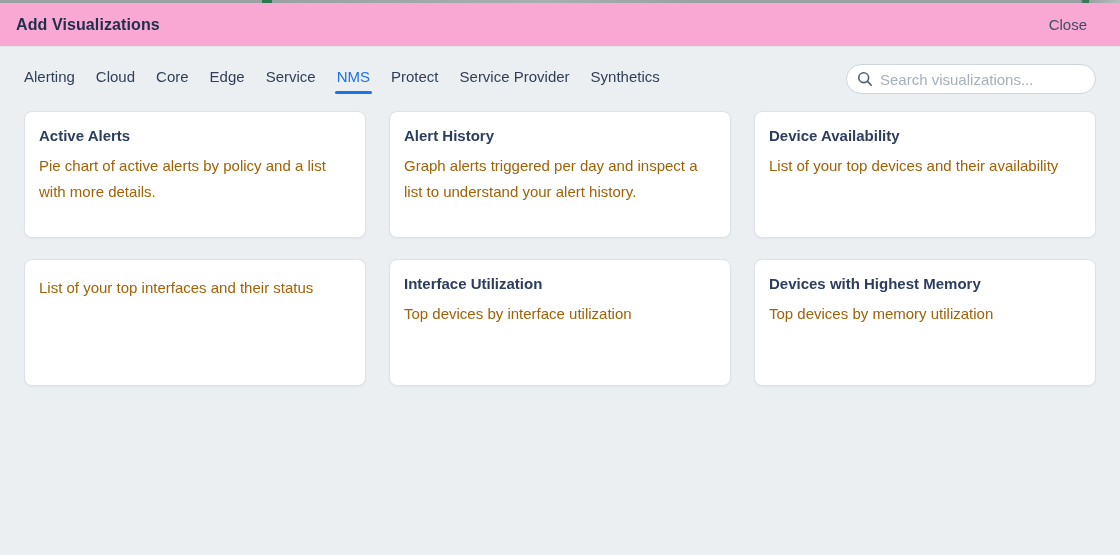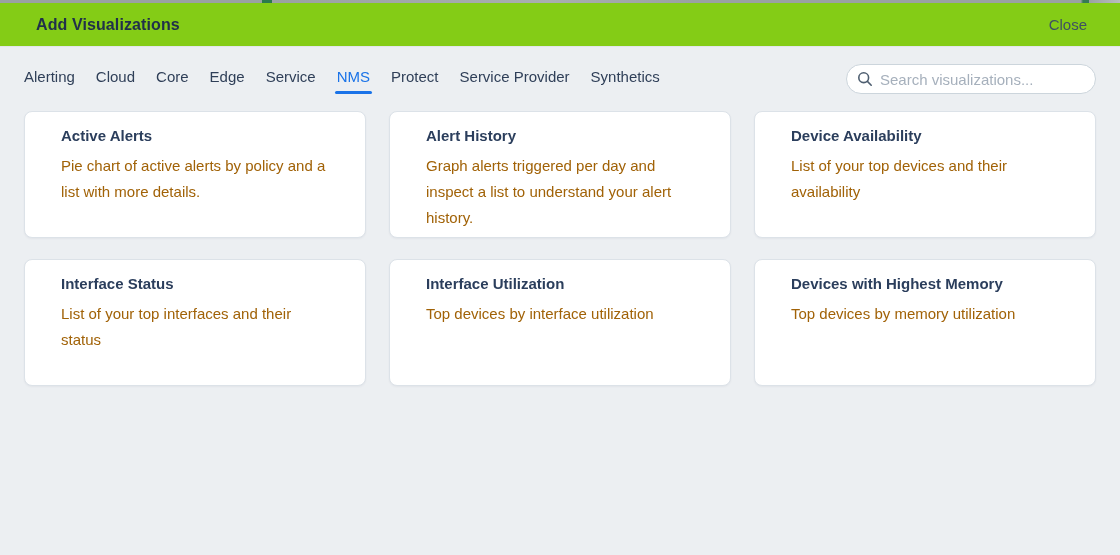--- a/index.html
+++ b/index.html
@@ -16,26 +16,26 @@
     background:linear-gradient(90deg,
       #9aa1a2 0%, #9aa1a2 23.4%,
       #2b7a4d 23.4%, #2b7a4d 24.3%,
       #9aa1a2 24.3%, #a9aeb0 49%,
       #9aa1a2 62%, #9aa1a2 96.5%,
       #357a55 96.7%, #357a55 97.2%,
       #9aa1a2 97.2%, #b9bdbf 100%);
   }
   header {
     height:44px;
-    background:#84cc16;
+    background:#f9a8d4;
     border-bottom:1px solid #e2e6ea;
     display:flex;
     align-items:center;
     justify-content:space-between;
-    padding:0 33px 0 36px;
+    padding:0 33px 0 16px;
   }
   .modal-title {
     font-size:16px;
     font-weight:700;
     color:#21304a;
     letter-spacing:0.1px;
   }
   .close-btn {
     font-size:15px;
     color:#3f4f63;
@@ -103,21 +103,21 @@
     display:grid;
     grid-template-columns:repeat(3, 1fr);
     column-gap:23px;
     row-gap:21px;
   }
   .card {
     background:#ffffff;
     border:1px solid #dce2e8;
     border-radius:8px;
     height:127px;
-    padding:15px 36px;
+    padding:15px 14px;
     cursor:pointer;
     box-shadow:0 1px 2px rgba(33,48,74,0.05);
   }
   .card-title {
     font-size:15px;
     font-weight:700;
     color:#2b3e5c;
     margin-bottom:9px;
   }
   .card-desc {
@@ -164,21 +164,20 @@
   </div>
   <div class="card">
     <div class="card-title">Alert History</div>
     <div class="card-desc">Graph alerts triggered per day and inspect a list to understand your alert history.</div>
   </div>
   <div class="card">
     <div class="card-title">Device Availability</div>
     <div class="card-desc">List of your top devices and their availability</div>
   </div>
   <div class="card">
-    <div class="card-title">Interface Status</div>
     <div class="card-desc">List of your top interfaces and their status</div>
   </div>
   <div class="card">
     <div class="card-title">Interface Utilization</div>
     <div class="card-desc">Top devices by interface utilization</div>
   </div>
   <div class="card">
     <div class="card-title">Devices with Highest Memory</div>
     <div class="card-desc">Top devices by memory utilization</div>
   </div>

